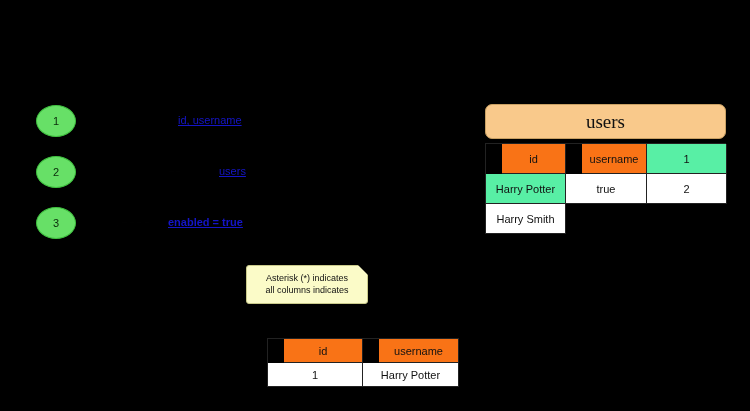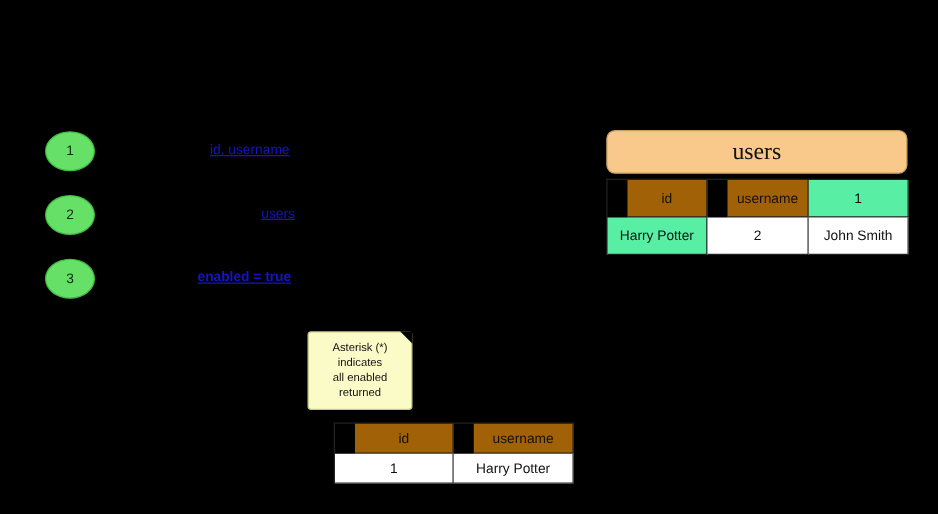--- a/index.html
+++ b/index.html
@@ -41,20 +41,21 @@
 
   
   .clause {
     position: absolute;
     font-size: 11px;
     color: #1515C8;
     text-decoration: underline;
     text-decoration-color: #1515C8;
     white-space: nowrap;
     font-family: "Liberation Sans", sans-serif;
+    margin-left: 10px;
   }
   
   .keyword {
     position: absolute;
     font-size: 11px;
     color: #010101;
     white-space: nowrap;
     font-family: "Liberation Sans", sans-serif;
   }
 
@@ -95,21 +96,21 @@
     justify-content: center;
     font-size: 11px;
     color: #111111;
     border-right: 1px solid #222222;
     border-bottom: 1px solid #222222;
     background: #FFFFFF;
     box-sizing: border-box;
     font-family: "Liberation Sans", sans-serif;
   }
   .cell.head {
-    background: #a16207;
+    background: #f97316;
     margin-left: 16px;
   }
   .cell.hl {
     background: #58EFA5;
   }
 
   
   .result-table {
     position: absolute;
     left: 267px;
@@ -121,21 +122,21 @@
   }
   .result-grid .cell {
     height: 24px;
   }
 
   
   .note {
     position: absolute;
     left: 246px;
     top: 265px;
-    width: 84px;
+    width: 122px;
     padding: 6px 8px 7px 8px;
     background: #FBFBC8;
     border: 1px solid #C9C98A;
     border-radius: 3px;
     font-size: 9px;
     line-height: 12px;
     color: #111111;
     text-align: center;
     box-sizing: border-box;
     font-family: "Liberation Sans", sans-serif;
@@ -175,30 +176,31 @@
 
   <div class="users-table">
     <div class="users-title">users</div>
 
     <div class="grid users-grid">
       <div class="cell head">id</div>
       <div class="cell head">username</div>
 
       <div class="cell hl">1</div>
       <div class="cell hl">Harry Potter</div>
+      <div class="cell">true</div>
 
       <div class="cell">2</div>
-      <div class="cell">John Smith</div>
+      <div class="cell">Harry Smith</div>
     </div>
   </div>
 
   <div class="note">
     <div class="note-fold"></div>
     <div>Asterisk (*)  indicates</div>
-    <div>all enabled returned</div>
+    <div>all columns indicates</div>
   </div>
 
   <div class="result-table">
     <div class="grid result-grid">
       <div class="cell head">id</div>
       <div class="cell head">username</div>
 
       <div class="cell">1</div>
       <div class="cell">Harry Potter</div>
     </div>

